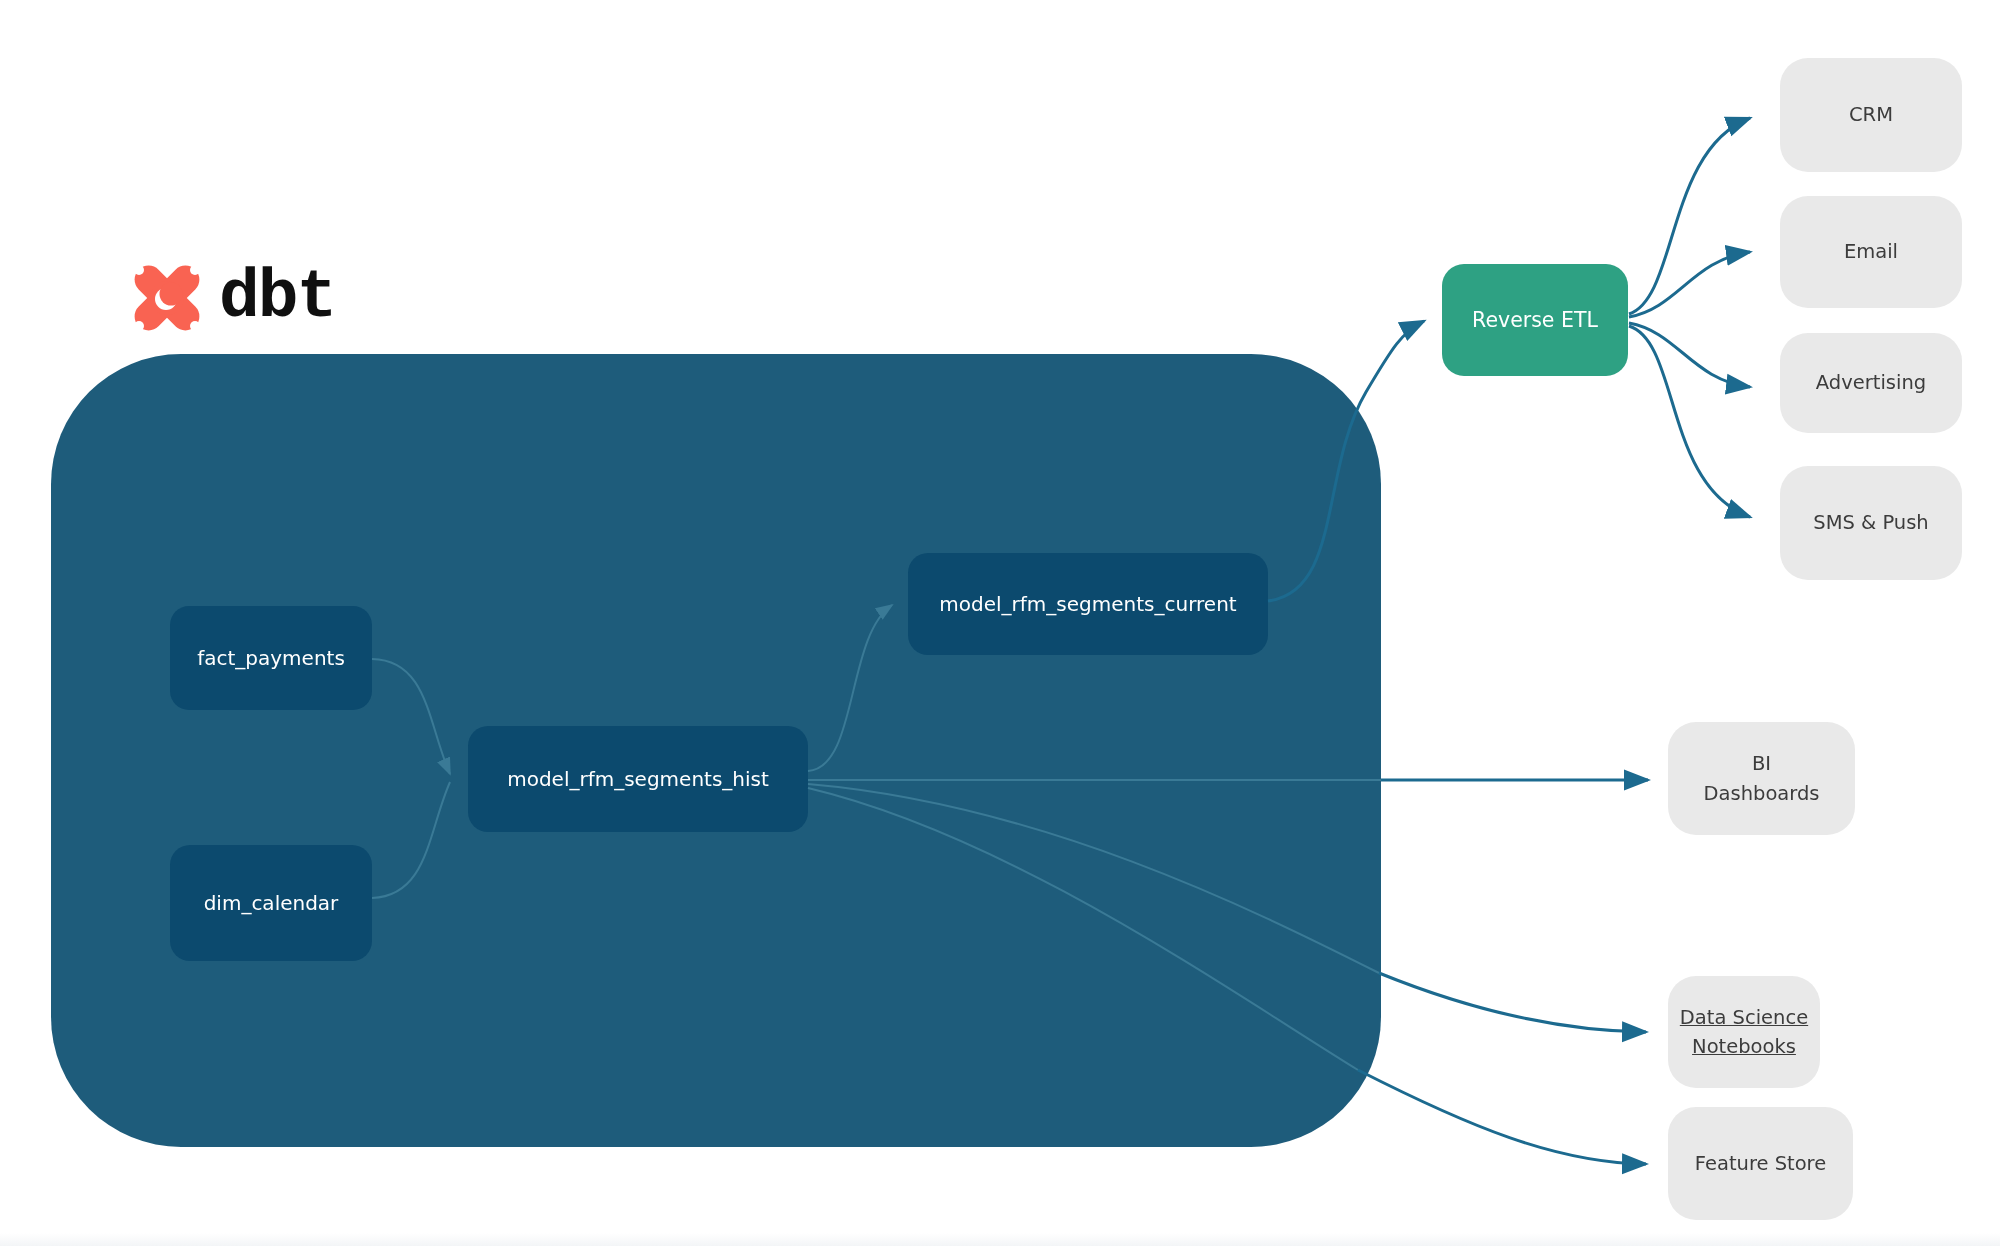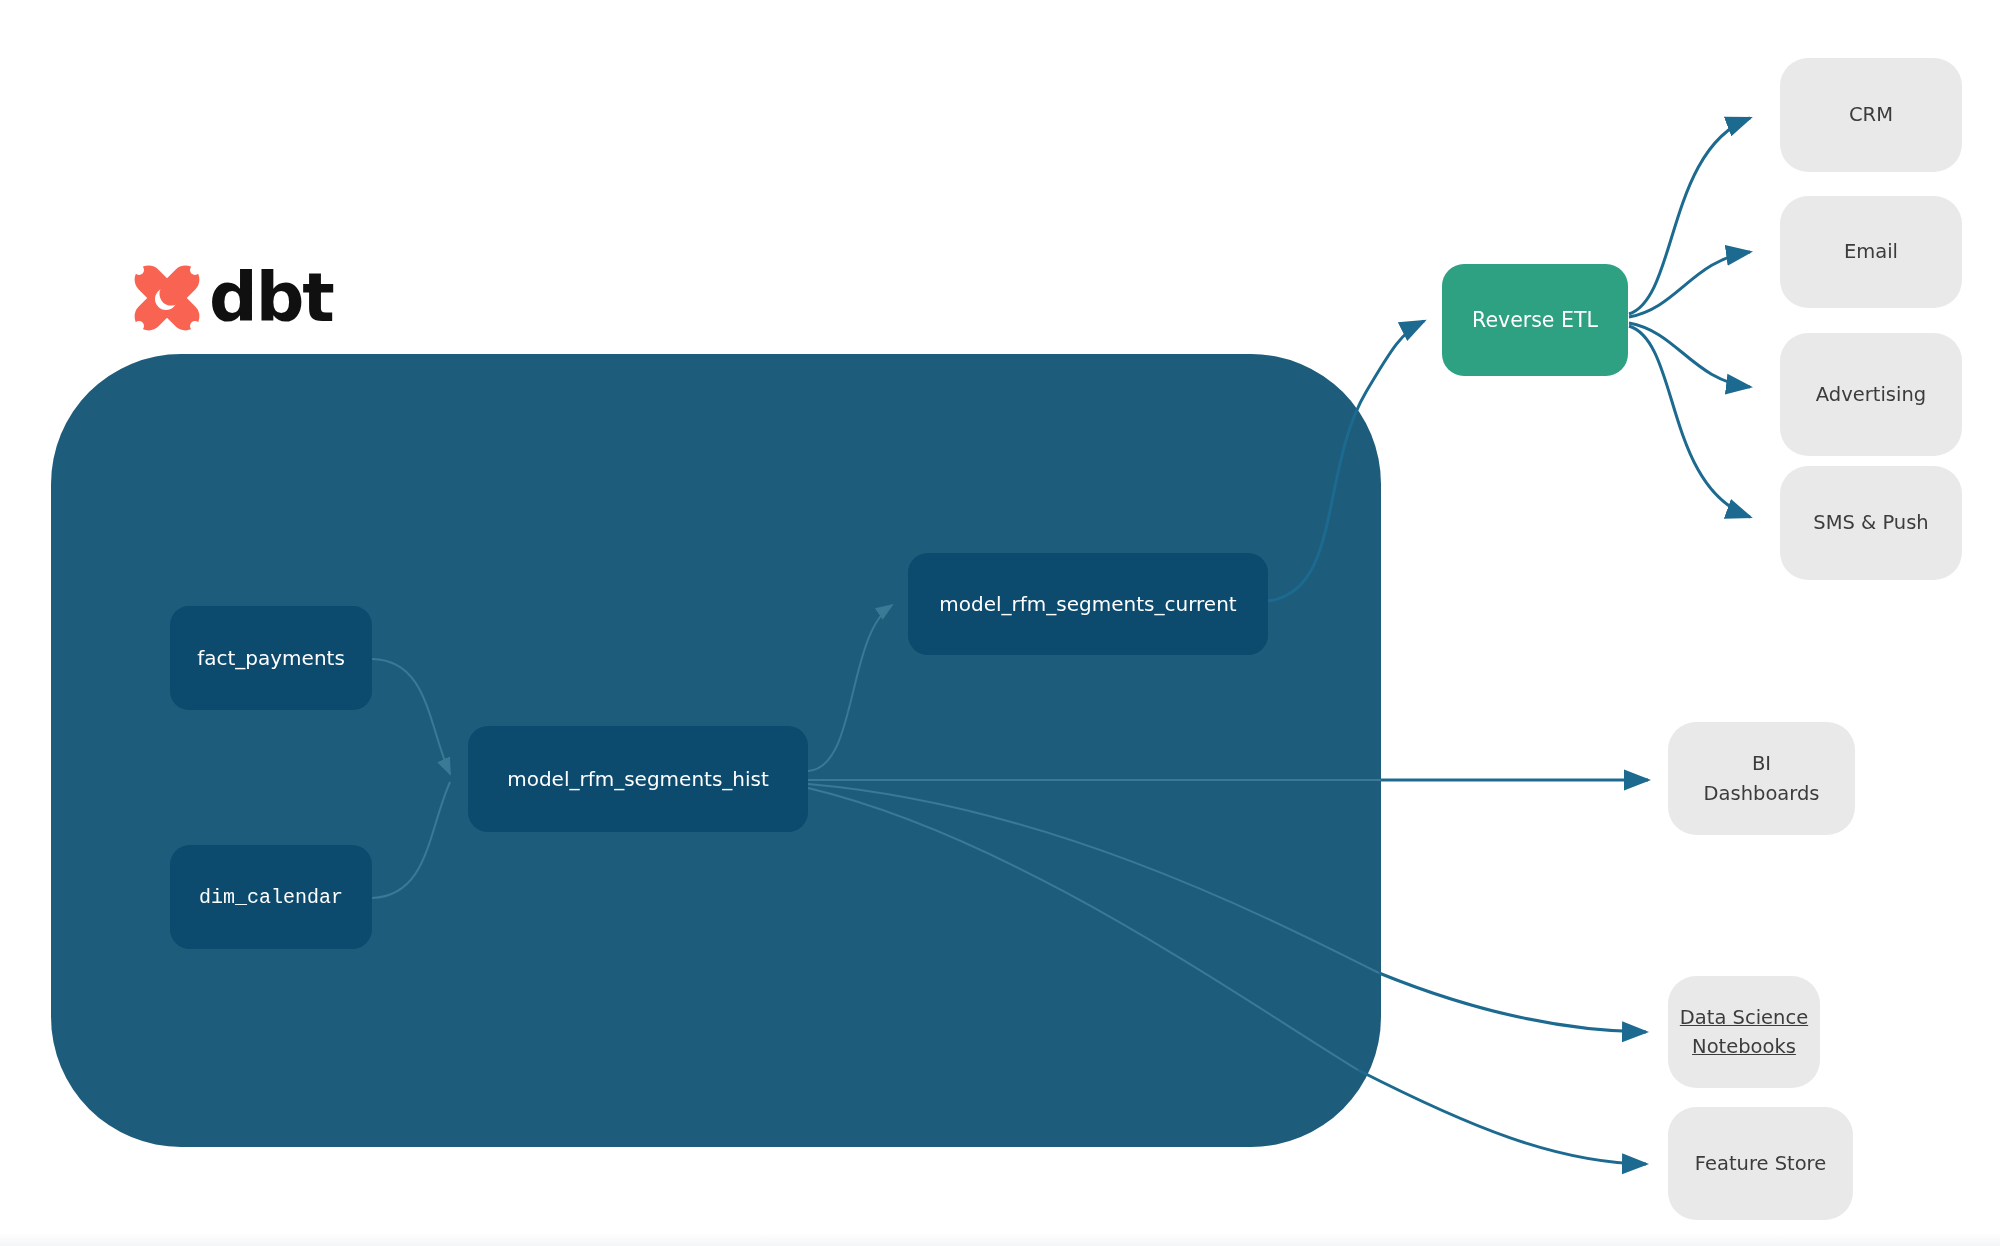--- a/index.html
+++ b/index.html
@@ -2,44 +2,44 @@
 <html><head>
 <meta charset="utf-8">
 <style>
   html,body{margin:0;padding:0;background:#ffffff;}
   body{width:2000px;height:1246px;position:relative;overflow:hidden;
        font-family:"DejaVu Sans","Liberation Sans",sans-serif;}
 
   .canvas{position:absolute;inset:0;}
 
   
-  .brand{position:absolute;left:125px;top:256px;display:flex;align-items:center;}
+  .brand{position:absolute;left:125px;top:256px;display:flex;align-items:center;gap:10px;font-family:Liberation Mono, monospace;}
   .brand-text{font-size:68px;font-weight:700;letter-spacing:-2px;color:#101010;line-height:1;}
 
   
   .warehouse{position:absolute;left:51px;top:354px;width:1330px;height:793px;
              background:#1E5C7B;border-radius:130px;}
 
   
   .node{position:absolute;display:flex;align-items:center;justify-content:center;
         text-align:center;box-sizing:border-box;}
   .model-node{background:#0c4a6e;color:#ffffff;border-radius:20px;font-size:20px;}
   .green-node{background:#2EA183;color:#ffffff;border-radius:22px;font-size:20.5px;}
   .gray-node{background:#E9E9E9;color:#3C3C3C;border-radius:28px;font-size:19.5px;line-height:1.5;}
   .gray-node span{display:inline-block;max-width:140px;}
 
   
   .n-fact{left:170px;top:606px;width:202px;height:104px;border-radius:19px;}
-  .n-dim{left:170px;top:845px;width:202px;height:104px;font-family:Liberation Mono, monospace;}
+  .n-dim{left:170px;top:845px;width:202px;height:116px;}
   .n-hist{left:468px;top:726px;width:340px;height:106px;}
   .n-curr{left:908px;top:553px;width:360px;height:102px;}
   .n-retl{left:1442px;top:264px;width:186px;height:112px;}
   .n-crm{left:1780px;top:58px;width:182px;height:114px;}
   .n-email{left:1780px;top:196px;width:182px;height:112px;}
-  .n-adv{left:1780px;top:333px;width:182px;height:123px;}
+  .n-adv{left:1780px;top:333px;width:182px;height:100px;}
   .n-sms{left:1780px;top:466px;width:182px;height:114px;}
   .n-bi{left:1668px;top:722px;width:187px;height:113px;}
   .n-ds{left:1668px;top:976px;width:152px;height:112px;text-decoration:underline;}
   .n-fs{left:1668px;top:1107px;width:185px;height:113px;}
 
   .edges-overlay{position:absolute;left:0;top:0;pointer-events:none;}
 
   .bottom-strip{position:absolute;left:0;top:1233px;width:2000px;height:13px;
                 background:linear-gradient(#ffffff,#f3f5f7);}
 </style>

